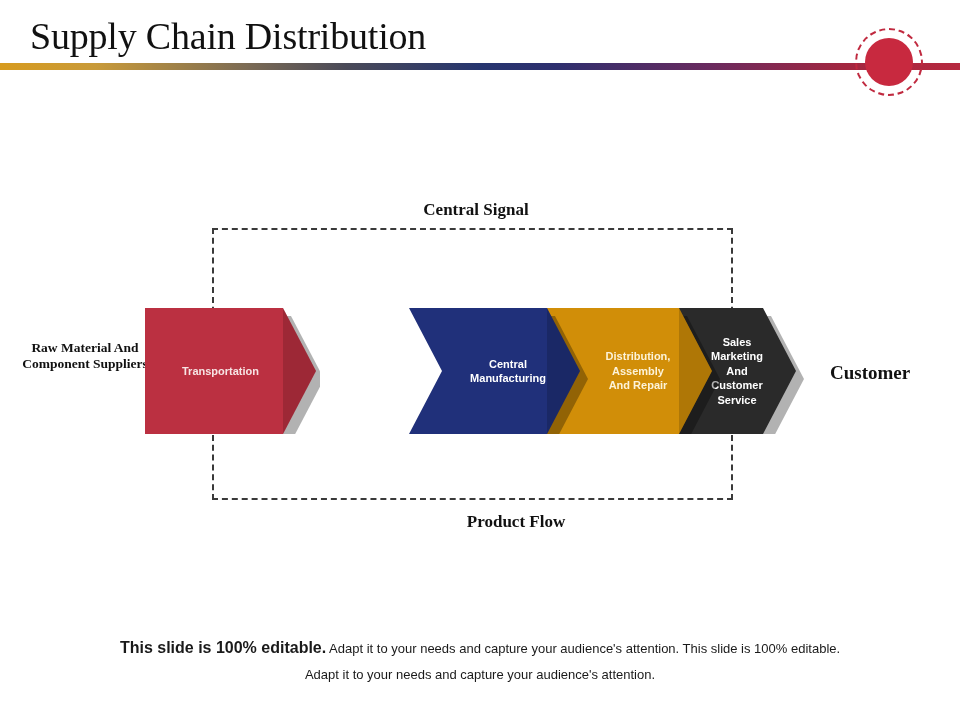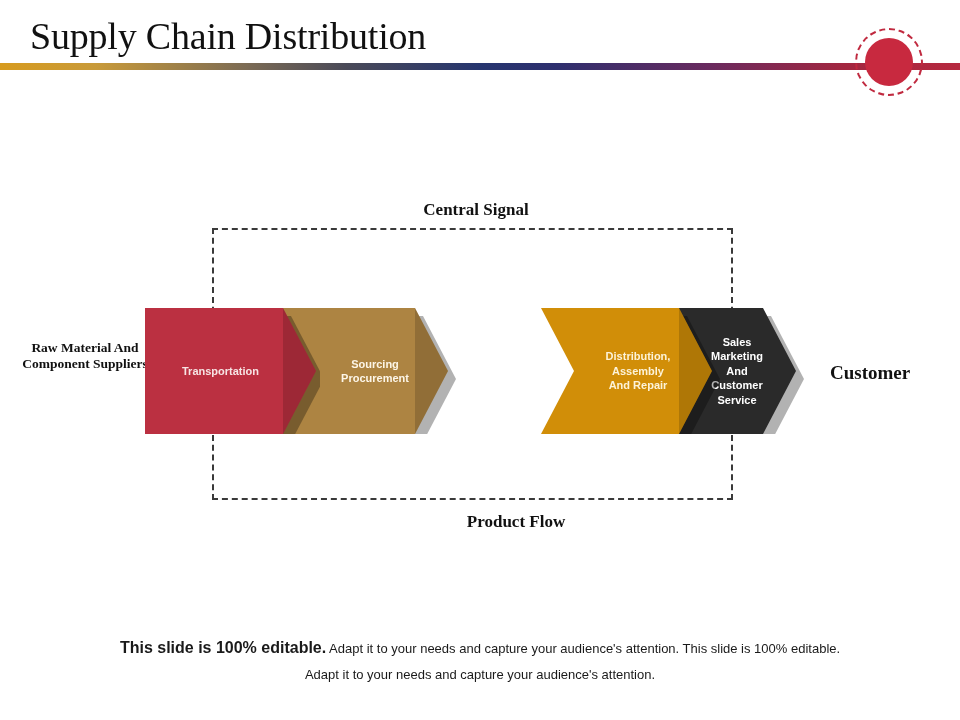--- a/index.html
+++ b/index.html
@@ -246,30 +246,30 @@
 
     <div class="chevron" id="chev-1">
       <svg class="chev-body" viewBox="0 0 175 126" preserveAspectRatio="none">
         <polygon class="shadow-poly" points="8,8 146,8 179,71 146,134 8,134" opacity="0.30" fill="#000"></polygon>
         <polygon class="fill-poly" points="0,0 138,0 171,63 138,126 0,126" fill="#bb3041"></polygon>
         <polygon class="tip-poly" points="138,0 171,63 138,126" opacity="0.16" fill="#000"></polygon>
       </svg>
       <div class="chev-label" style="color: rgb(247, 228, 228);">Transportation</div>
     </div>
 
-    <div class="chevron" id="chev-2">
-      <svg class="chev-body" viewBox="0 0 180 126" preserveAspectRatio="none">
+
+    <div class="chevron" id="chev-3">
+      <svg class="chev-body" viewBox="0 0 182 126" preserveAspectRatio="none">
         <polygon class="shadow-poly" points="8,8 146,8 179,71 146,134 8,134 41,71" opacity="0.30" fill="#000"></polygon>
-        <polygon class="fill-poly" points="0,0 138,0 171,63 138,126 0,126 33,63" fill="#ad8442"></polygon>
+        <polygon class="fill-poly" points="0,0 138,0 171,63 138,126 0,126 33,63" fill="#20307a"></polygon>
         <polygon class="tip-poly" points="138,0 171,63 138,126" opacity="0.16" fill="#000"></polygon>
       </svg>
-      <div class="chev-label" style="color: rgb(253, 246, 232);">Sourcing
-Procurement</div>
-    </div>
-
+      <div class="chev-label" style="color: rgb(255, 255, 255);">Central
+Manufacturing</div>
+    </div>
 
     <div class="chevron" id="chev-4">
       <svg class="chev-body" viewBox="0 0 182 126" preserveAspectRatio="none">
         <polygon class="shadow-poly" points="8,8 146,8 179,71 146,134 8,134 41,71" opacity="0.30" fill="#000"></polygon>
         <polygon class="fill-poly" points="0,0 138,0 171,63 138,126 0,126 33,63" fill="#d18e08"></polygon>
         <polygon class="tip-poly" points="138,0 171,63 138,126" opacity="0.16" fill="#000"></polygon>
       </svg>
       <div class="chev-label" style="color: rgb(253, 243, 216);">Distribution,
 Assembly
 And Repair</div>

